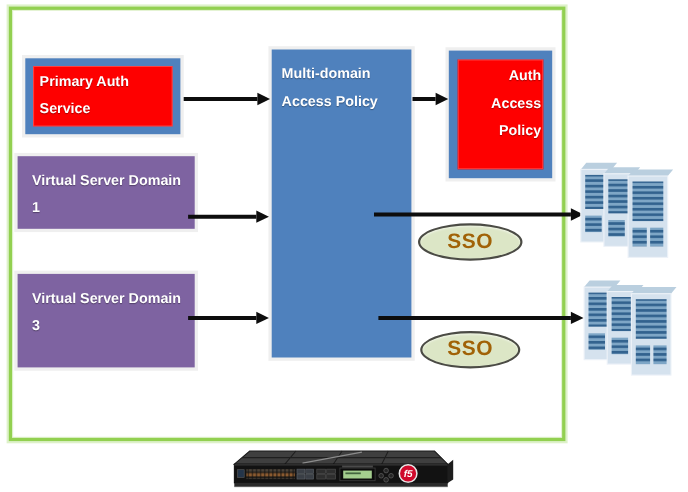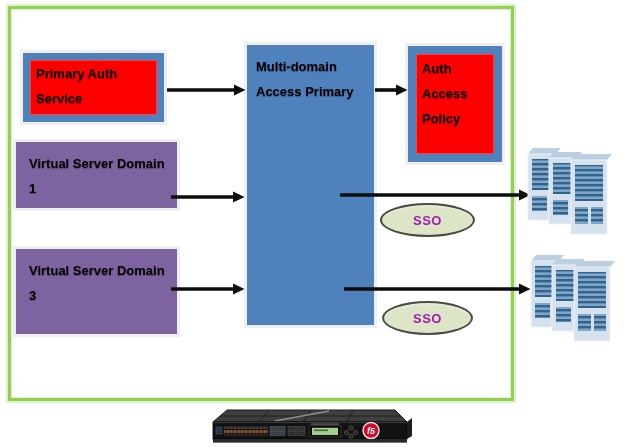--- a/index.html
+++ b/index.html
@@ -13,36 +13,36 @@
     left:8px;top:6px;width:506px;height:395px;
     border:3px solid #92d050;
     box-shadow:0 0 0 2px rgba(146,208,80,.30), inset 0 0 0 1px rgba(146,208,80,.25);
     background:transparent;
   }
   
   .bluebox{background:#4f81bd;box-shadow:0 0 0 3px rgba(190,190,190,.25);}
   .purplebox{background:#7e63a1;box-shadow:0 0 0 3px rgba(190,190,190,.25);}
   .redinner{position:absolute;background:#fe0000;box-shadow:inset 0 0 0 1px rgba(255,255,255,.25);}
   .boxlabel{
-    color:#000000;font-weight:bold;font-size:13px;line-height:25px;
+    color:#ffffff;font-weight:bold;font-size:13px;line-height:25px;
     text-shadow:0 1px 1px rgba(0,0,0,.35);
   }
   
   .primary-auth{left:23px;top:53px;width:141px;height:69px;}
   .primary-auth .redinner{left:7px;top:7px;right:7px;bottom:7px;padding:1px 4px 0 6px;}
   .multi-domain{left:247px;top:45px;width:127px;height:280px;padding:9px 6px 0 9px;}
   .auth-policy{left:408px;top:46px;width:94px;height:116px;}
-  .auth-policy .redinner{left:8px;top:8px;right:8px;bottom:8px;padding:2px 2px 0 6px;}
+  .auth-policy .redinner{left:8px;top:8px;right:8px;bottom:8px;padding:2px 2px 0 6px;text-align:right;}
   .vs1{left:16px;top:142px;width:161px;height:66px;padding:9px 6px 0 13px;}
   .vs2{left:16px;top:249px;width:161px;height:85px;padding:9px 6px 0 13px;}
   
   .sso{
     background:#dce6c6;border:2px solid #4b4b45;border-radius:50%;
     display:flex;align-items:center;justify-content:center;
-    color:#a21caf;font-weight:bold;font-size:13px;letter-spacing:.5px;
+    color:#a16207;font-weight:bold;font-size:19px;letter-spacing:.5px;
     box-shadow:inset 0 1px 2px rgba(255,255,255,.6);
     z-index:2;
   }
   .sso1{left:380px;top:203px;width:95px;height:34px;}
   .sso2{left:382px;top:301px;width:91px;height:34px;}
   #overlay{position:absolute;left:0;top:0;z-index:5;pointer-events:none;}
 </style>
 </head>
 <body>
 
@@ -58,21 +58,21 @@
 
   <div class="abs purplebox vs1">
     <div class="boxlabel">Virtual Server Domain 1</div>
   </div>
 
   <div class="abs purplebox vs2">
     <div class="boxlabel">Virtual Server Domain 3</div>
   </div>
 
   <div class="abs bluebox multi-domain">
-    <div class="boxlabel">Multi-domain Access Primary</div>
+    <div class="boxlabel">Multi-domain Access Policy</div>
   </div>
 
   <div class="abs bluebox auth-policy">
     <div class="redinner">
       <div class="boxlabel">Auth Access Policy</div>
     </div>
   </div>
 
   <div class="abs sso sso1">
     <span>SSO</span>

